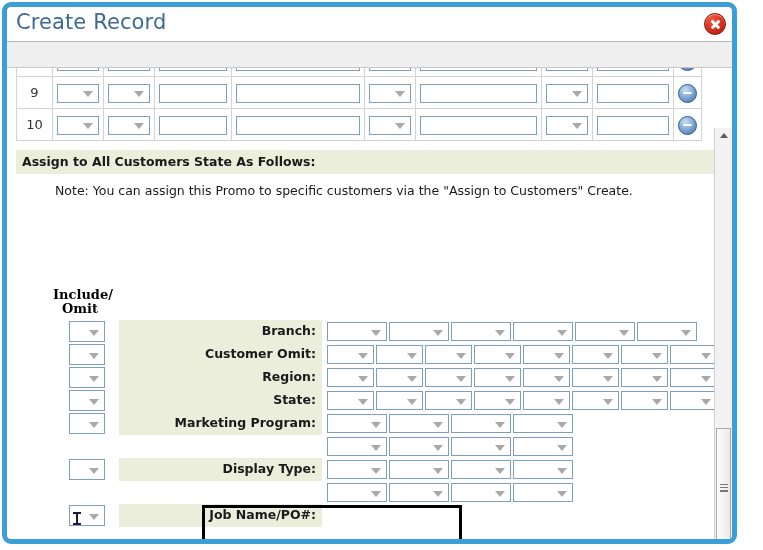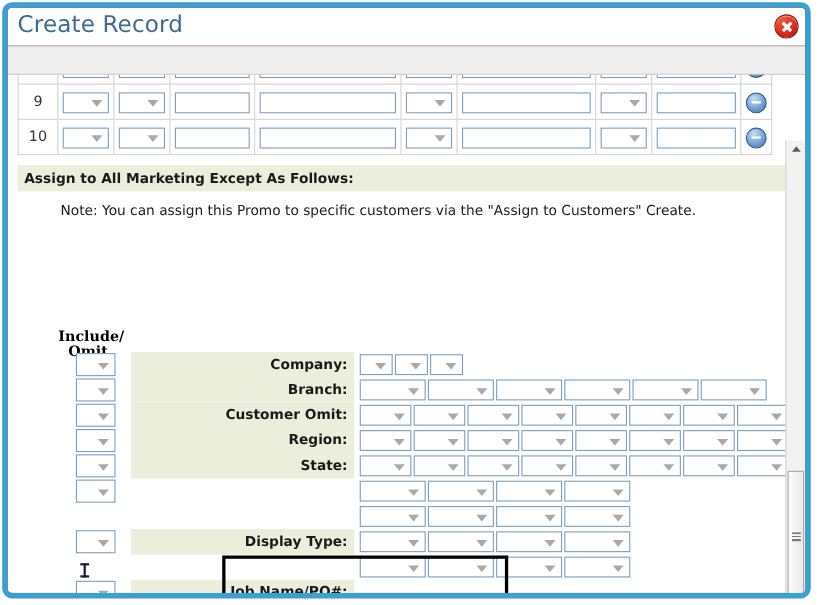--- a/index.html
+++ b/index.html
@@ -201,21 +201,20 @@
   #include-omit {
     position: absolute;
     left: 46px;
     top: 220px;
     width: 90px;
     font-size: 13px;
     font-weight: bold;
     color: #000;
     line-height: 14px;
     font-family: "DejaVu Serif", "Liberation Serif", serif;
-    margin-top: 12px;
   }
   #include-omit .l2 { display: block; padding-left: 9px; }
 
   
   #criteria {
     position: absolute;
     left: 0;
     top: 252px;
     width: 727px;
   }
@@ -394,56 +393,52 @@
             <td><span class="txt" style="width:124px"></span></td>
             <td><span class="sel" style="width:42px"></span></td>
             <td><span class="txt" style="width:117px"></span></td>
             <td><span class="sel" style="width:42px"></span></td>
             <td><span class="txt" style="width:72px"></span></td>
             <td><span class="minus-btn"></span></td>
           </tr>
         </tbody>
       </table>
 
-      <div id="section-header">Assign to All Marketing Except As Follows:</div>
+      <div id="section-header">Assign to All Customers State As Follows:</div>
       <div id="note-text">Note: You can assign this Promo to specific customers via the "Assign to Customers" Create.</div>
 
       <div id="include-omit">
         <span>Include/</span>
         <span class="l2">Omit</span>
       </div>
 
       <div id="criteria">
           <div class="crit-row">
             <div class="io-cell"><span class="sel"></span></div>
-            <div class="label-cell">Company:</div>
-            <div class="fields-cell"><span class="sel" style="width: 30px;"></span><span class="sel" style="width: 30px;"></span><span class="sel" style="width: 30px;"></span></div>
-          </div>
-          <div class="crit-row">
-            <div class="io-cell"><span class="sel"></span></div>
             <div class="label-cell">Branch:</div>
             <div class="fields-cell"><span class="sel" style="width: 60px;"></span><span class="sel" style="width: 60px;"></span><span class="sel" style="width: 60px;"></span><span class="sel" style="width: 60px;"></span><span class="sel" style="width: 60px;"></span><span class="sel" style="width: 60px;"></span></div>
           </div>
           <div class="crit-row">
             <div class="io-cell"><span class="sel"></span></div>
             <div class="label-cell">Customer Omit:</div>
             <div class="fields-cell"><span class="sel" style="width: 47px;"></span><span class="sel" style="width: 47px;"></span><span class="sel" style="width: 47px;"></span><span class="sel" style="width: 47px;"></span><span class="sel" style="width: 47px;"></span><span class="sel" style="width: 47px;"></span><span class="sel" style="width: 47px;"></span><span class="sel" style="width: 47px;"></span></div>
           </div>
           <div class="crit-row">
             <div class="io-cell"><span class="sel"></span></div>
             <div class="label-cell">Region:</div>
             <div class="fields-cell"><span class="sel" style="width: 47px;"></span><span class="sel" style="width: 47px;"></span><span class="sel" style="width: 47px;"></span><span class="sel" style="width: 47px;"></span><span class="sel" style="width: 47px;"></span><span class="sel" style="width: 47px;"></span><span class="sel" style="width: 47px;"></span><span class="sel" style="width: 47px;"></span></div>
           </div>
           <div class="crit-row">
             <div class="io-cell"><span class="sel"></span></div>
             <div class="label-cell">State:</div>
             <div class="fields-cell"><span class="sel" style="width: 47px;"></span><span class="sel" style="width: 47px;"></span><span class="sel" style="width: 47px;"></span><span class="sel" style="width: 47px;"></span><span class="sel" style="width: 47px;"></span><span class="sel" style="width: 47px;"></span><span class="sel" style="width: 47px;"></span><span class="sel" style="width: 47px;"></span></div>
           </div>
           <div class="crit-row">
             <div class="io-cell"><span class="sel"></span></div>
+            <div class="label-cell">Marketing Program:</div>
             <div class="fields-cell"><span class="sel" style="width: 60px;"></span><span class="sel" style="width: 60px;"></span><span class="sel" style="width: 60px;"></span><span class="sel" style="width: 60px;"></span></div>
           </div>
           <div class="crit-row">
             <div class="fields-cell"><span class="sel" style="width: 60px;"></span><span class="sel" style="width: 60px;"></span><span class="sel" style="width: 60px;"></span><span class="sel" style="width: 60px;"></span></div>
           </div>
           <div class="crit-row">
             <div class="io-cell"><span class="sel"></span></div>
             <div class="label-cell">Display Type:</div>
             <div class="fields-cell"><span class="sel" style="width: 60px;"></span><span class="sel" style="width: 60px;"></span><span class="sel" style="width: 60px;"></span><span class="sel" style="width: 60px;"></span></div>
           </div>

